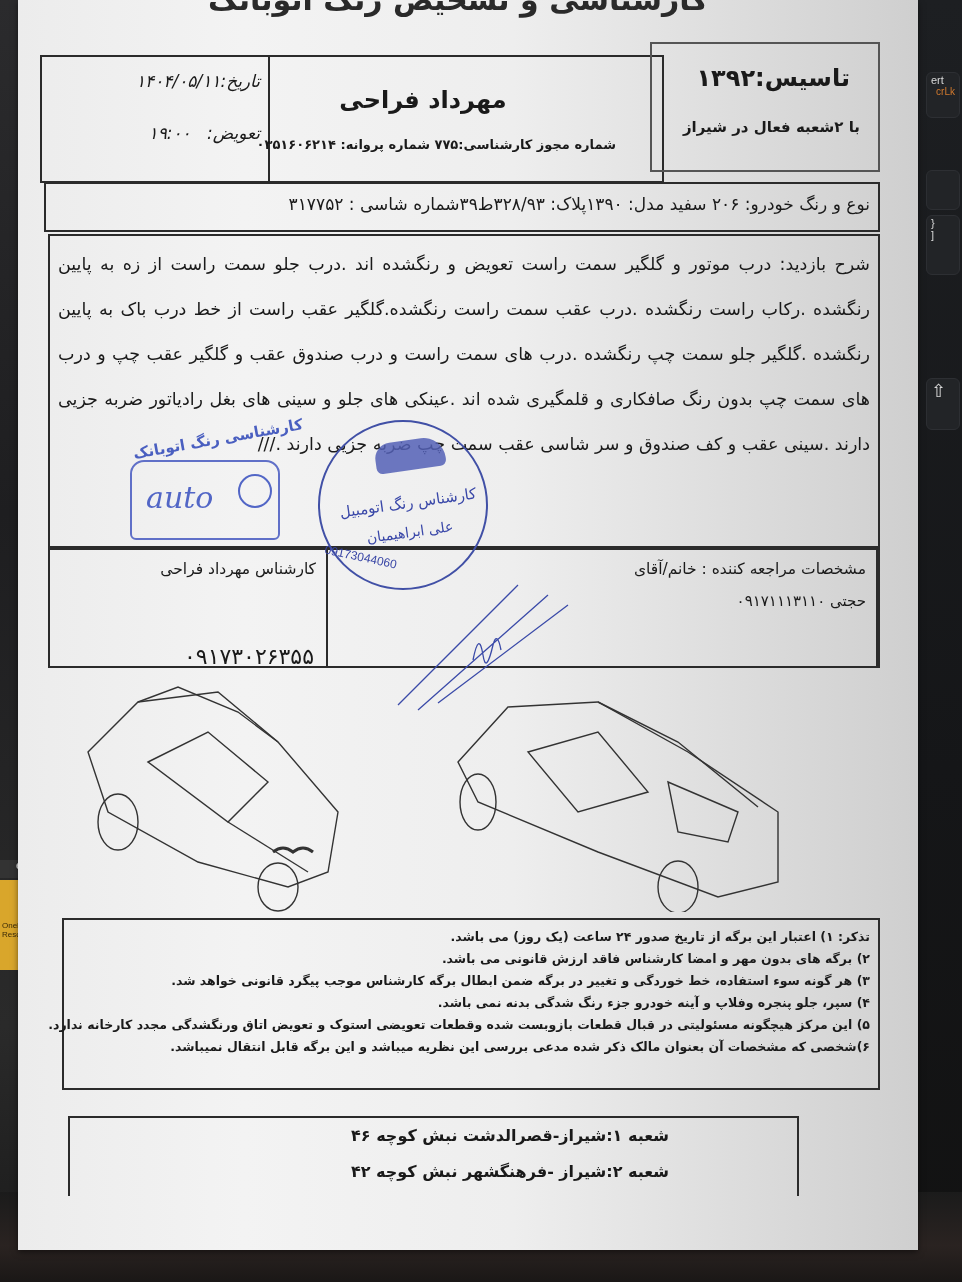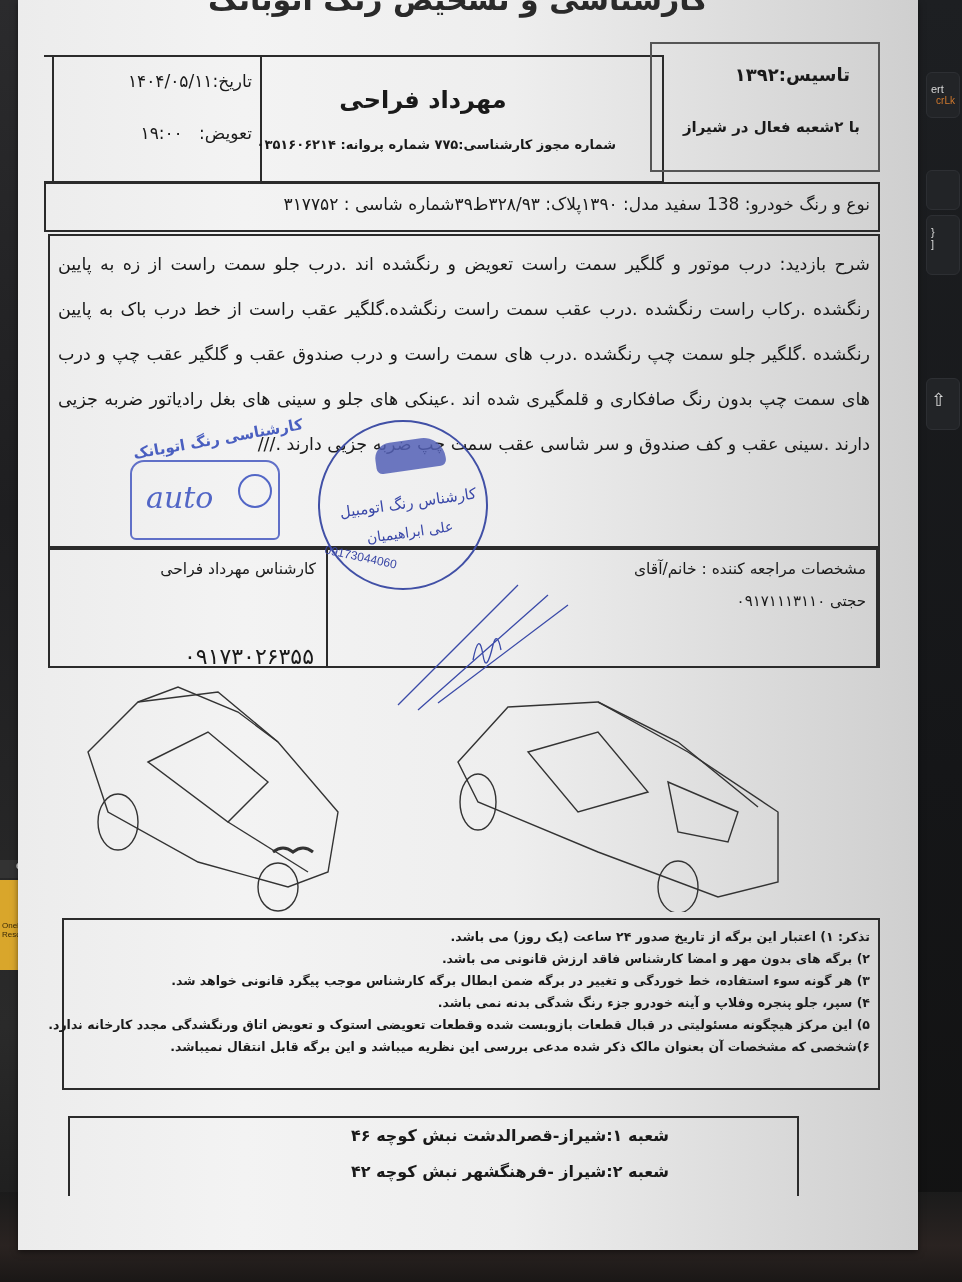--- a/index.html
+++ b/index.html
@@ -11,21 +11,21 @@
       color: #1a1a1a;
     }
     
     .bg-keyboard {
       position: absolute; right: 0; top: 0; width: 50px; height: 1282px;
       background: linear-gradient(180deg, #1d1f22 0%, #151618 60%, #121212 100%);
     }
     .key {
       position: absolute; right: 2px; width: 34px; border-radius: 6px;
       background: #222427; border: 1px solid #2d2f33;
-      color: #d8d8d8; font-size: 11px; padding: 10px 4px; text-align: left;
+      color: #d8d8d8; font-size: 11px; padding: 1px 4px; text-align: left;
       font-family: "Liberation Sans", sans-serif;
     }
     .key .alt { color: #d1792e; font-size: 10px; display: block; text-align: right; }
     .bg-left {
       position: absolute; left: 0; top: 0; width: 40px; height: 1282px;
       background: linear-gradient(180deg, #2b2b2d 0%, #1e1e20 40%, #2a2a2a 80%, #1a1a1a 100%);
     }
     .sticker {
       position: absolute; left: 0; top: 880px; width: 32px; height: 90px;
       background: #d9a62b; border-radius: 0 6px 6px 0;
@@ -48,25 +48,25 @@
       background: linear-gradient(90deg, #ececec 0%, #f3f3f3 25%, #eeeeee 55%, #d9d9d9 85%, #cfcfcf 100%);
       box-shadow: 0 2px 6px rgba(0,0,0,0.5);
     }
 
     .doc-title {
       position: absolute; left: 180px; top: -18px; width: 520px; text-align: center;
       font-size: 30px; font-weight: bold; color: #2a2a2a; direction: rtl;
     }
 
     .box { position: absolute; border: 2px solid #2b2b2b; }
-    .hdr-left { left: 34px; top: 55px; width: 210px; height: 128px; border-right: 2px solid #2b2b2b; }
+    .hdr-left { left: 22px; top: 55px; width: 230px; height: 128px; border-right: 2px solid #2b2b2b; font-style: italic; }
     .hdr-left .line { position: absolute; right: 8px; font-size: 17px; direction: rtl; white-space: nowrap; }
     .hdr-mid { left: 26px; top: 55px; width: 620px; height: 128px; border-left: none; }
     .hdr-right { left: 632px; top: 42px; width: 230px; height: 130px; border-color: #555; }
-    .hdr-right .est { position: absolute; right: 28px; top: 20px; font-size: 18px; font-weight: bold; direction: rtl; }
+    .hdr-right .est { position: absolute; right: 28px; top: 20px; font-size: 24px; font-weight: bold; direction: rtl; }
     .hdr-right .branches { position: absolute; right: 18px; top: 74px; font-size: 15px; font-weight: bold; direction: rtl; }
     .expert-name { position: absolute; left: 310px; top: 86px; width: 190px; text-align: center; font-size: 24px; font-weight: bold; direction: rtl; }
     .license-line { position: absolute; left: 238px; top: 137px; width: 360px; font-size: 13px; font-weight: bold; direction: rtl; white-space: nowrap; text-align: right;}
 
     .vehicle-row { left: 26px; top: 182px; width: 836px; height: 50px; }
     .vehicle-row .txt { position: absolute; right: 8px; top: 10px; font-size: 17px; direction: rtl; white-space: nowrap; }
 
     .desc-box { left: 30px; top: 234px; width: 832px; height: 314px; }
     .desc-text {
       position: absolute; right: 8px; top: 6px; width: 812px;
@@ -146,21 +146,21 @@
   </div>
   <div class="expert-name">مهرداد فراحی</div>
   <div class="license-line">شماره مجوز کارشناسی:۷۷۵  شماره پروانه: ۰۳۵۱۶۰۶۲۱۴</div>
 
   <div class="box hdr-right">
     <div class="est">تاسیس:۱۳۹۲</div>
     <div class="branches">با ۲شعبه فعال در شیراز</div>
   </div>
 
   <div class="box vehicle-row">
-    <div class="txt">نوع و رنگ خودرو: 138 سفید مدل: ۱۳۹۰پلاک: ۳۲۸/۹۳ط۳۹شماره شاسی : ۳۱۷۷۵۲</div>
+    <div class="txt">نوع و رنگ خودرو: ۲۰۶ سفید مدل: ۱۳۹۰پلاک: ۳۲۸/۹۳ط۳۹شماره شاسی : ۳۱۷۷۵۲</div>
   </div>
 
   <div class="box desc-box">
     <div class="desc-text">
       <span class="lbl">شرح بازدید:</span><span> درب موتور و گلگیر سمت راست تعویض و رنگشده اند .درب جلو سمت راست از زه به پایین رنگشده .رکاب راست رنگشده .درب عقب سمت راست رنگشده.گلگیر عقب راست از خط درب باک به پایین رنگشده .گلگیر جلو سمت چپ رنگشده .درب های سمت راست و درب صندوق عقب و گلگیر عقب چپ و درب های سمت چپ بدون رنگ صافکاری و قلمگیری شده اند .عینکی های جلو و سینی های بغل رادیاتور ضربه جزیی دارند .سینی عقب و کف صندوق و سر شاسی عقب سمت چپ ضربه جزیی دارند .///</span>
     </div>
   </div>
 
   <div class="box sig-row">
     <div class="sig-col" style="right:0; width:286px;">

